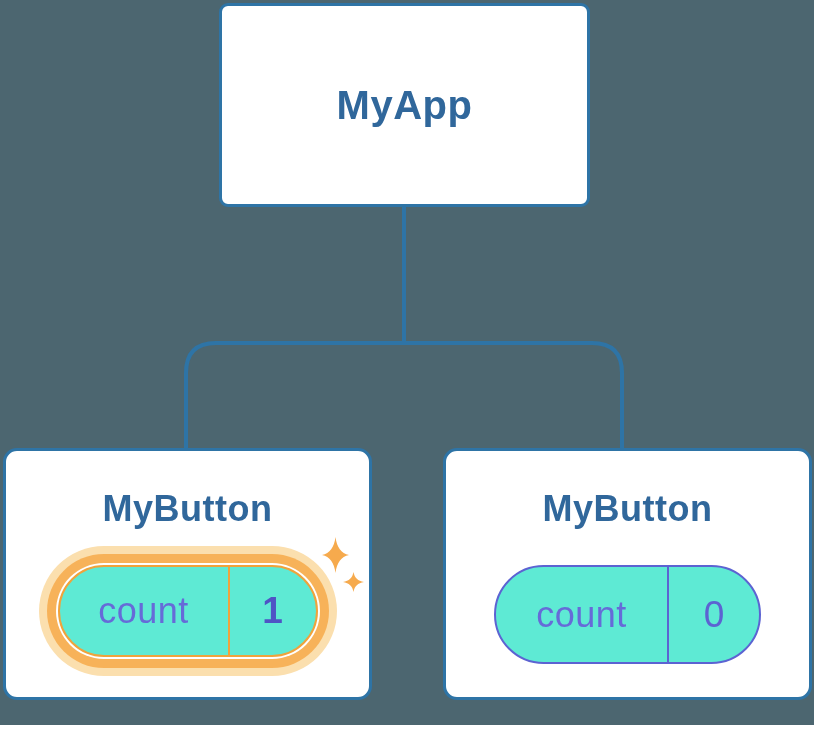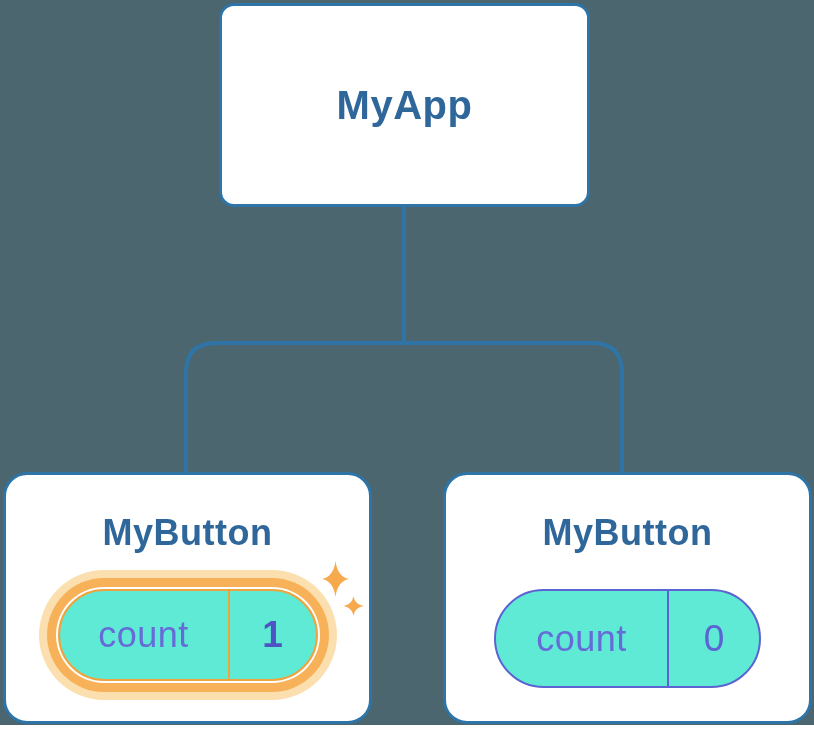--- a/index.html
+++ b/index.html
@@ -15,29 +15,29 @@
   svg.connectors { position:absolute; left:0; top:0; z-index:1; }
   svg.connectors path {
     fill:none; stroke:var(--c-node-border, #2e74a6); stroke-width:4;
   }
   .card {
     position:absolute; z-index:2; box-sizing:border-box;
     background:var(--c-node-bg, #ffffff);
     border:3px solid var(--c-node-border, #2e74a6);
   }
   .card.root {
-    left:219px; top:3px; width:371px; height:204px; border-radius:15px;
+    left:219px; top:3px; width:371px; height:204px; border-radius:9px;
     display:flex; align-items:center; justify-content:center;
   }
   .root-label {
     font-size:40px; font-weight:600; letter-spacing:0.5px;
     color:var(--c-node-label, #30679b);
   }
   .card.child {
-    top:472px; width:369px; height:252px; border-radius:24px; text-align:center;
+    top:448px; width:369px; height:252px; border-radius:14px; text-align:center;
   }
   .card.child.left  { left:3px; }
   .card.child.right { left:443px; }
   .child-title {
     margin-top:37px; font-size:36px; font-weight:600; line-height:1.15;
     letter-spacing:0.5px; color:var(--c-node-label, #30679b);
   }
   .pill-row { margin-top:36px; display:flex; justify-content:center; }
   .pill {
     display:flex; align-items:stretch; box-sizing:border-box;

